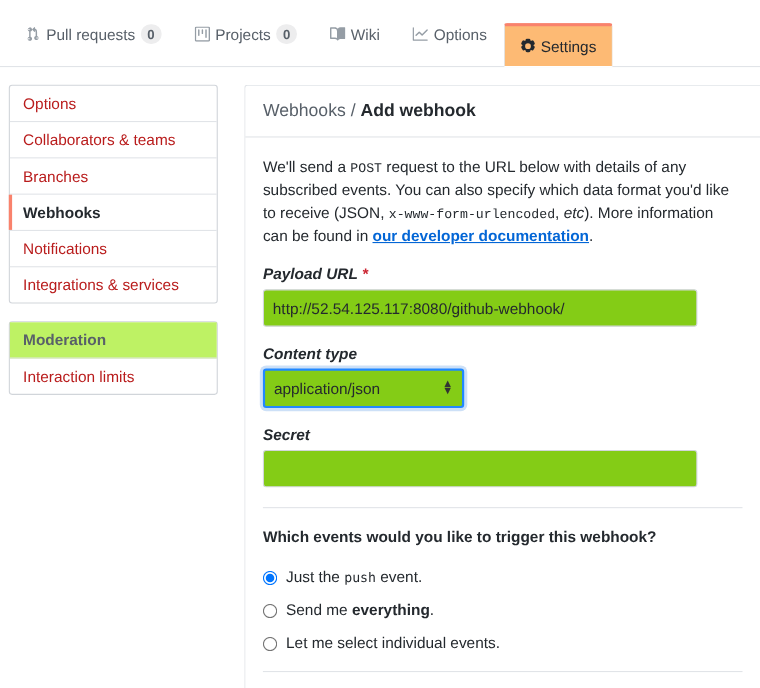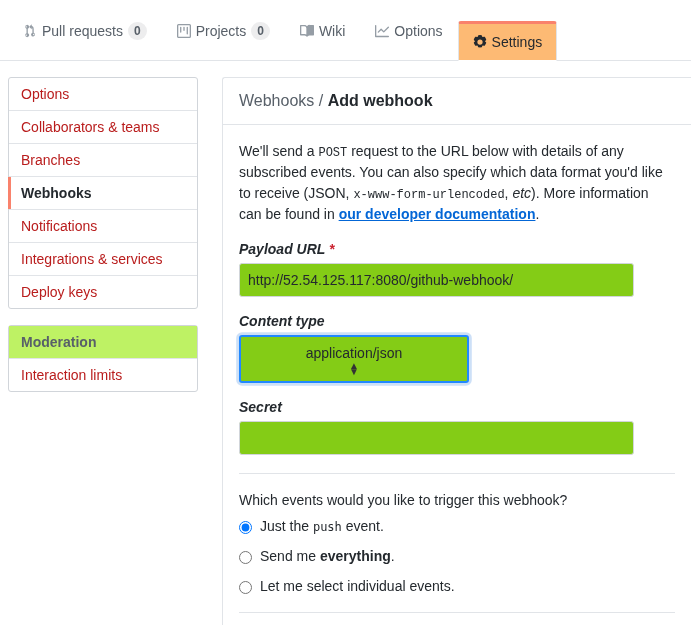--- a/index.html
+++ b/index.html
@@ -114,37 +114,36 @@
       width: 395px;
       padding: 6px 8px;
       font-size: 14px;
       line-height: 20px;
       color: #24292e;
       background: #84cc16;
       border: 1px solid #d1d5da;
       border-radius: 3px;
     }
     .form-select {
-      width: 230px;
+      width: 183px;
       position: relative;
       display: flex;
       justify-content: space-between;
       align-items: center;
       border: 2px solid #2188ff;
       box-shadow: 0 0 0 0.2em rgba(3,102,214,0.2);
       cursor: pointer;
-      flex-direction: column;
     }
     .select-arrows {
       font-size: 10px;
       line-height: 6px;
       color: #333;
     }
     hr { border: none; border-top: 1px solid #e1e4e8; margin: 18px 0; }
-    .events-title { font-weight: 400; margin-bottom: 10px; }
+    .events-title { font-weight: 700; margin-bottom: 20px; }
     .radio-row, .check-row {
       display: flex;
       align-items: flex-start;
       gap: 8px;
       margin-bottom: 14px;
     }
     .radio-row label, .check-row label { cursor: pointer; }
     .radio-row input, .check-row input { margin-top: 3px; }
     .active-desc { color: #586069; font-size: 12px; margin-left: 21px; margin-top: 2px; }
     code.inline { font-family: SFMono-Regular, Consolas, monospace; font-size: 12px; }
@@ -199,21 +198,20 @@
 
 <div class="layout">
   <div class="sidebar">
     <ul class="menu">
       <li class="menu-item">Options</li>
       <li class="menu-item">Collaborators &amp; teams</li>
       <li class="menu-item">Branches</li>
       <li class="menu-item active">Webhooks</li>
       <li class="menu-item">Notifications</li>
       <li class="menu-item">Integrations &amp; services</li>
-      <li class="menu-item">Deploy keys</li>
     </ul>
     <ul class="menu">
       <li class="menu-header">Moderation</li>
       <li class="menu-item">Interaction limits</li>
     </ul>
   </div>
 
   <div class="main">
     <div class="subhead">
       <span class="crumb">Webhooks</span><span class="crumb"> / </span><span class="title">Add webhook</span>

